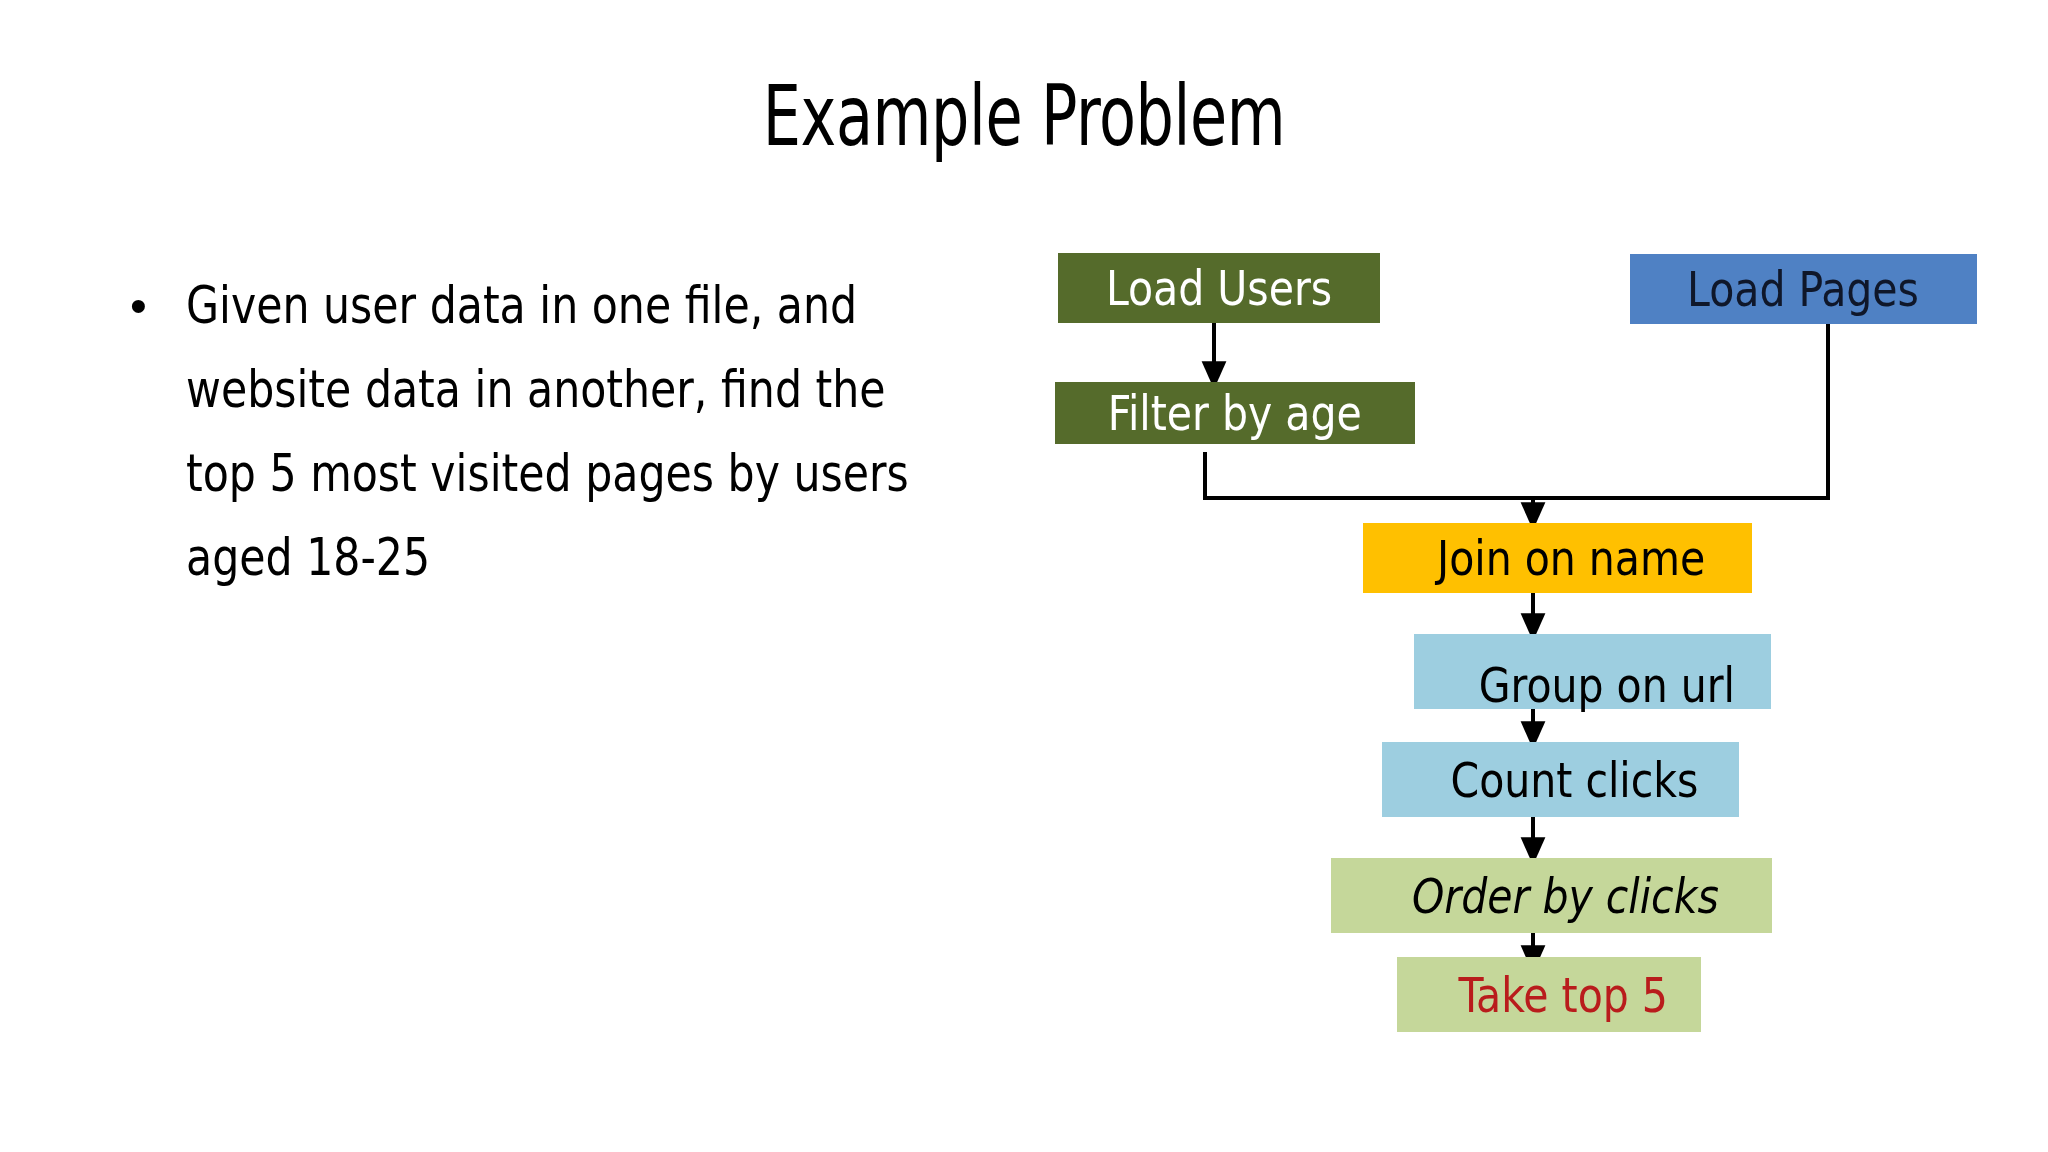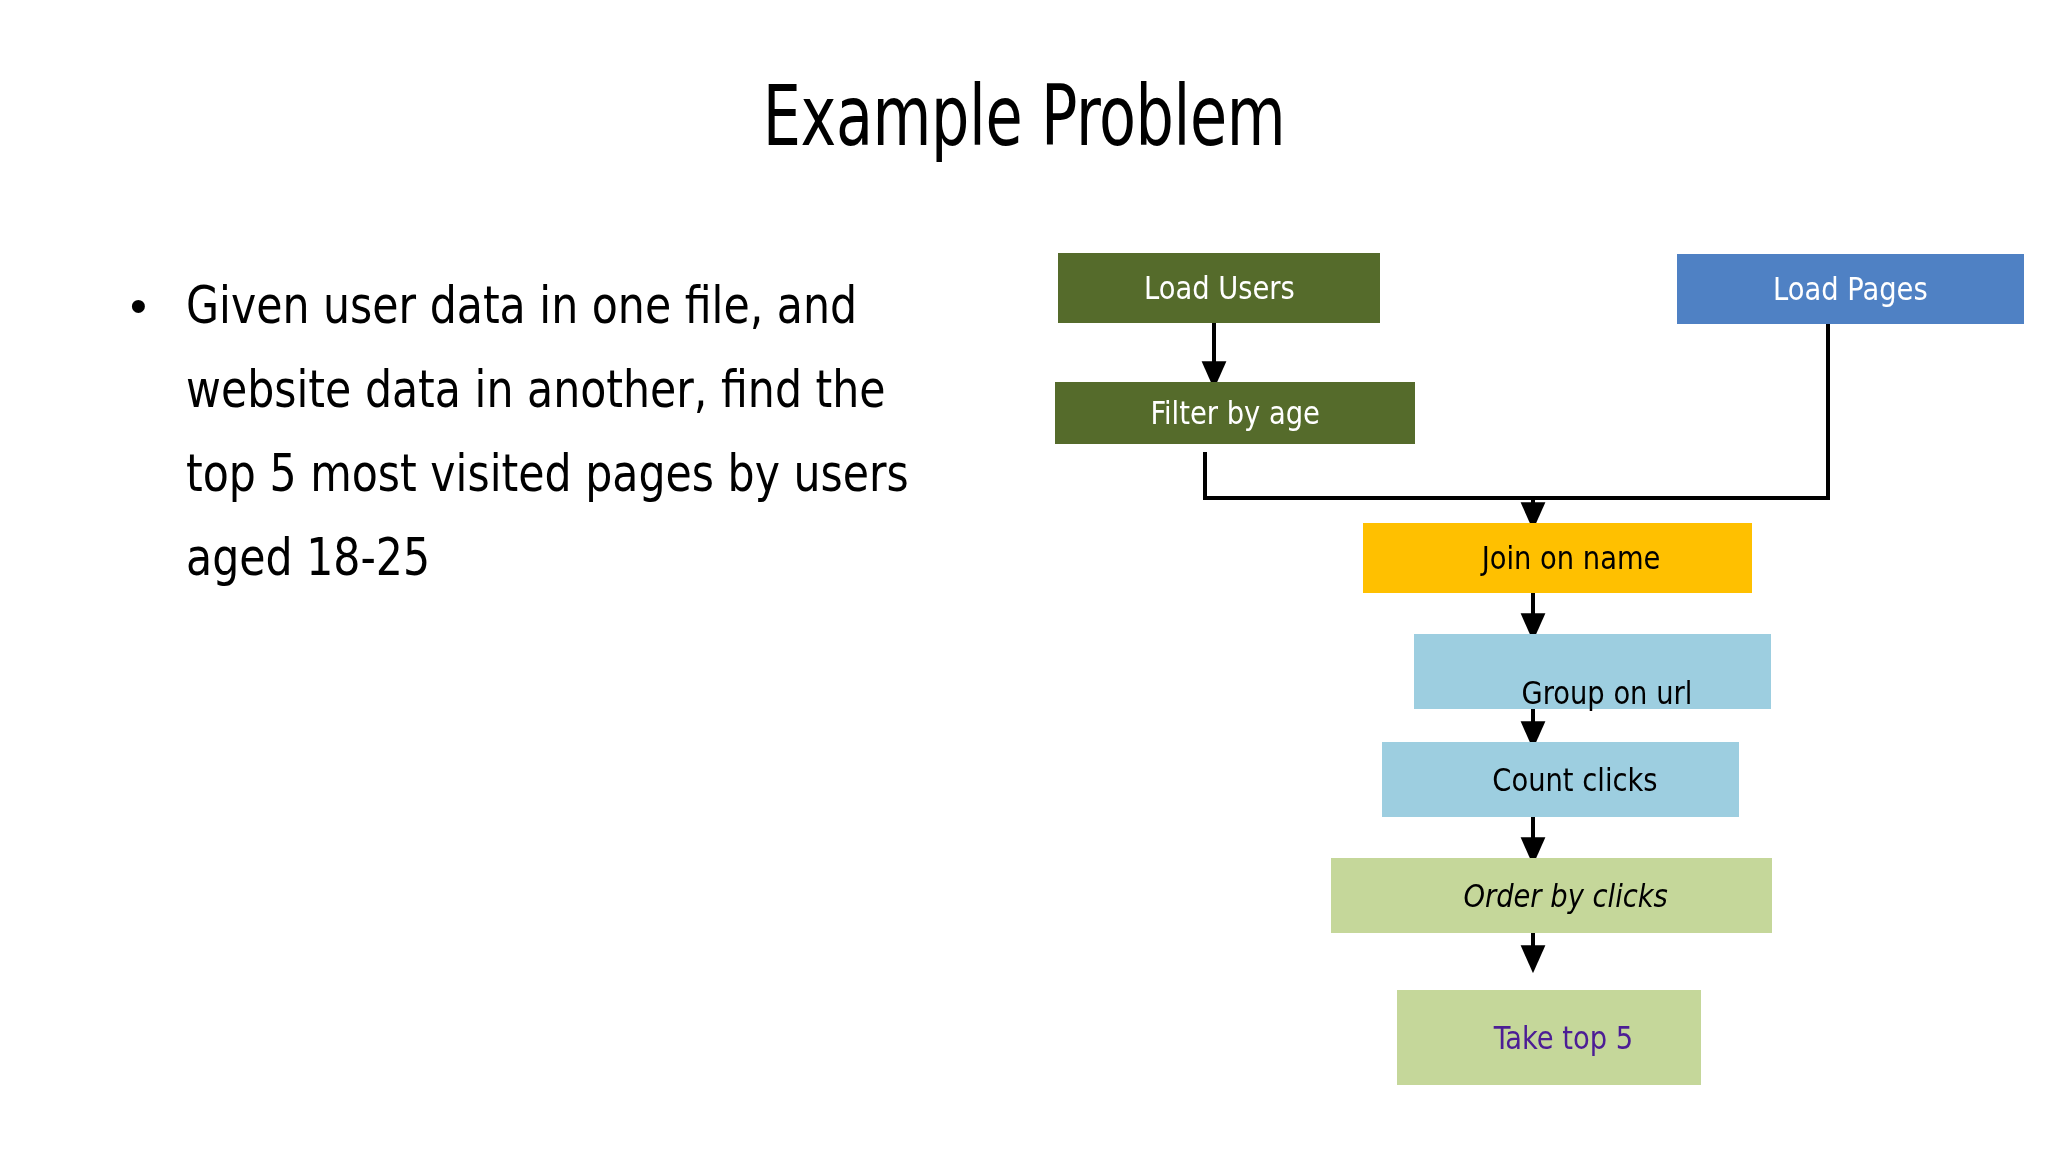--- a/index.html
+++ b/index.html
@@ -78,21 +78,21 @@
     pointer-events: none;
   }
   .node {
     position: absolute;
     box-sizing: border-box;
     display: flex;
     align-items: center;
     justify-content: center;
     font-family: "DejaVu Sans Condensed", "Liberation Sans Narrow", "Liberation Sans", sans-serif;
     font-weight: 400;
-    font-size: 32px;
+    font-size: 48px;
     line-height: 1;
     white-space: nowrap;
     pointer-events: auto;
   }
   .node-label {
     transform: scaleX(0.95);
     transform-origin: 50% 50%;
   }
   .node.light-text { color: #ffffff; }
   .node.dark-text  { color: #000000; padding-left: 28px; }
@@ -132,36 +132,36 @@
 
     <line x1="1533" y1="817" x2="1533" y2="850" stroke="#000000" stroke-width="4" marker-end="url(#arrowhead)"></line>
 
     <line x1="1533" y1="933" x2="1533" y2="958" stroke="#000000" stroke-width="4" marker-end="url(#arrowhead)"></line>
   </svg>
 
   <div id="flow-nodes">
       <div class="node light-text" style="left: 1058px; top: 253px; width: 322px; height: 70px; background: rgb(85, 107, 43); color: rgb(255, 255, 255);">
         <span class="node-label">Load Users</span>
       </div>
-      <div class="node light-text" style="left: 1630px; top: 254px; width: 347px; height: 70px; background: rgb(79, 129, 196); color: #ffffff; margin-left: 47px;">
+      <div class="node light-text" style="left: 1630px; top: 254px; width: 347px; height: 70px; background: rgb(79, 129, 196); color: #0f172a;">
         <span class="node-label">Load Pages</span>
       </div>
       <div class="node light-text" style="left: 1055px; top: 382px; width: 360px; height: 62px; background: rgb(85, 107, 43); color: rgb(255, 255, 255);">
         <span class="node-label">Filter by age</span>
       </div>
       <div class="node dark-text" style="left: 1363px; top: 523px; width: 389px; height: 70px; background: rgb(255, 192, 0); color: rgb(0, 0, 0);">
         <span class="node-label">Join on name</span>
       </div>
       <div class="node dark-text" style="left: 1414px; top: 634px; width: 357px; height: 75px; background: rgb(157, 206, 224); color: rgb(0, 0, 0); align-items: flex-end;">
         <span class="node-label">Group on url</span>
       </div>
       <div class="node dark-text" style="left: 1382px; top: 742px; width: 357px; height: 75px; background: rgb(157, 206, 224); color: rgb(0, 0, 0);">
         <span class="node-label">Count clicks</span>
       </div>
       <div class="node dark-text" style="left: 1331px; top: 858px; width: 441px; height: 75px; background: rgb(197, 215, 154); color: rgb(0, 0, 0); font-style: italic;">
         <span class="node-label">Order by clicks</span>
       </div>
-      <div class="node dark-text" style="left: 1397px; top: 990px; width: 304px; height: 95px; background: rgb(197, 215, 154); color: #4c1d95;">
+      <div class="node dark-text" style="left: 1397px; top: 957px; width: 304px; height: 75px; background: rgb(197, 215, 154); color: #b91c1c;">
         <span class="node-label">Take top 5</span>
       </div>
     </div>
 
 </div>
 
 </body></html>

